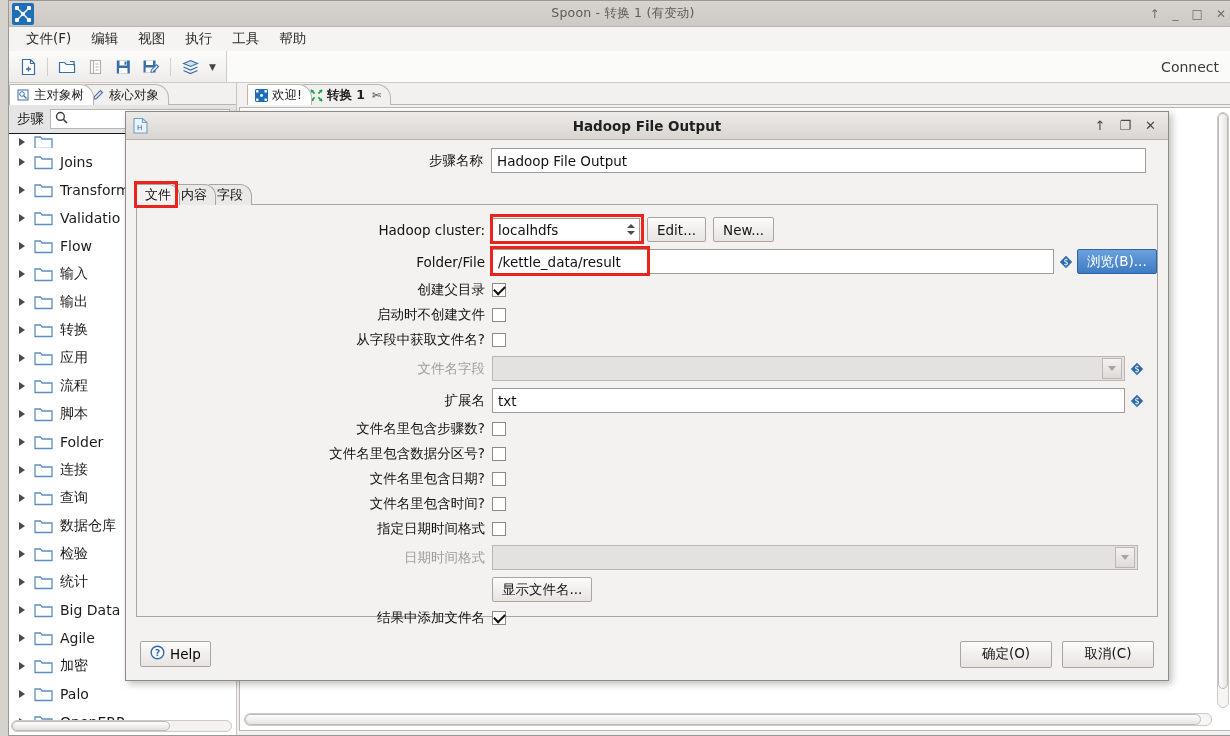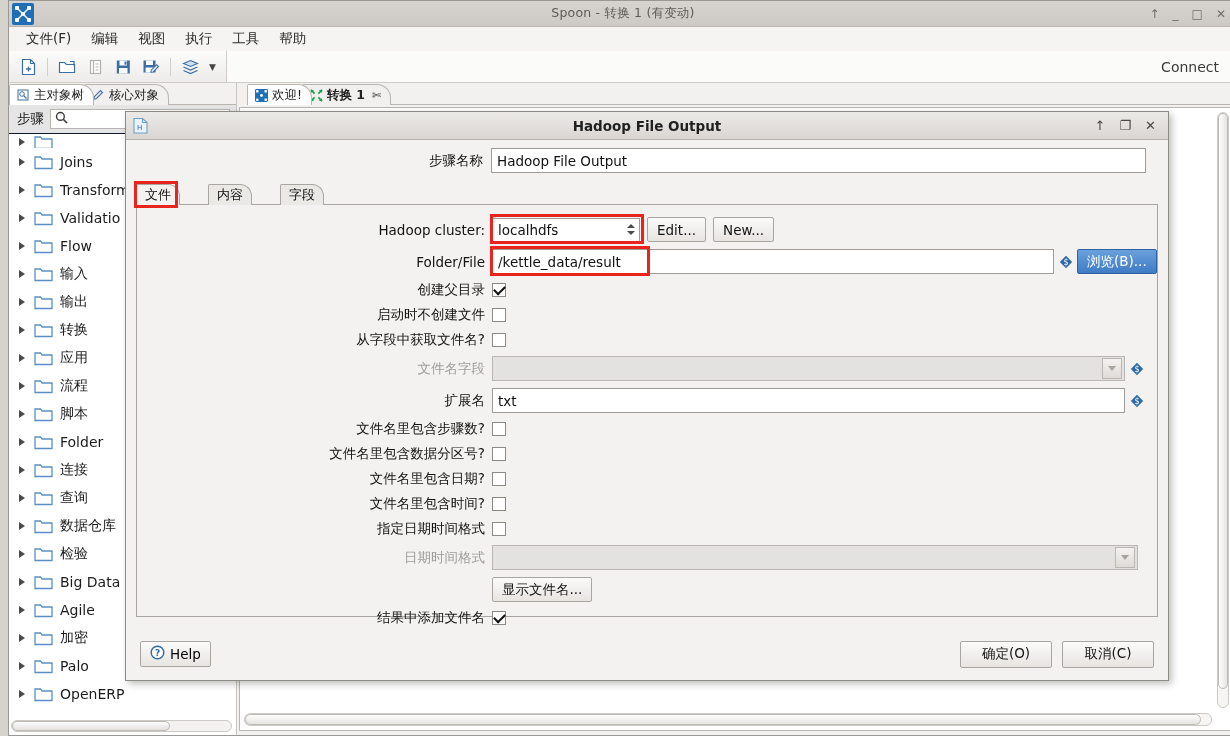--- a/index.html
+++ b/index.html
@@ -243,21 +243,21 @@
     font-size:13.5px; font-family:inherit; color:#111;
     padding: 0 5px; outline:none;
   }
 
   
   #tabfolder {
     flex:1; display:flex; flex-direction:column; min-height:0;
     position:relative;
   }
   #tabheads {
-    display:flex; align-items:flex-start; height:21px; position:relative; z-index:4;gap:36px;
+    display:flex; align-items:flex-start; height:21px; position:relative; z-index:4;
   }
   .dtab {
     height:21px; padding:0 8px;
     display:flex;align-items:center;
     font-size:13px; color:#111;
     background:#ebe9e6;
     border:1px solid #a9a6a1; border-bottom:none;
     border-radius:2px 12px 0 0;
     margin-right:-8px; cursor:default; white-space:nowrap;
   }
@@ -628,20 +628,27 @@
               <span class="folder"><svg width="19" height="15" viewBox="0 0 19 15">
                   <path d="M1 13.5V2h5.5l1.7 2H18v9.5z" fill="#fff" stroke="#5b8ec4" stroke-width="1.3"></path>
                 </svg></span>
               <span>检验</span>
             </div>
             <div class="tree-row">
               <span class="tw"></span>
               <span class="folder"><svg width="19" height="15" viewBox="0 0 19 15">
                   <path d="M1 13.5V2h5.5l1.7 2H18v9.5z" fill="#fff" stroke="#5b8ec4" stroke-width="1.3"></path>
                 </svg></span>
+              <span>统计</span>
+            </div>
+            <div class="tree-row">
+              <span class="tw"></span>
+              <span class="folder"><svg width="19" height="15" viewBox="0 0 19 15">
+                  <path d="M1 13.5V2h5.5l1.7 2H18v9.5z" fill="#fff" stroke="#5b8ec4" stroke-width="1.3"></path>
+                </svg></span>
               <span>Big Data</span>
             </div>
             <div class="tree-row">
               <span class="tw"></span>
               <span class="folder"><svg width="19" height="15" viewBox="0 0 19 15">
                   <path d="M1 13.5V2h5.5l1.7 2H18v9.5z" fill="#fff" stroke="#5b8ec4" stroke-width="1.3"></path>
                 </svg></span>
               <span>Agile</span>
             </div>
             <div class="tree-row">

